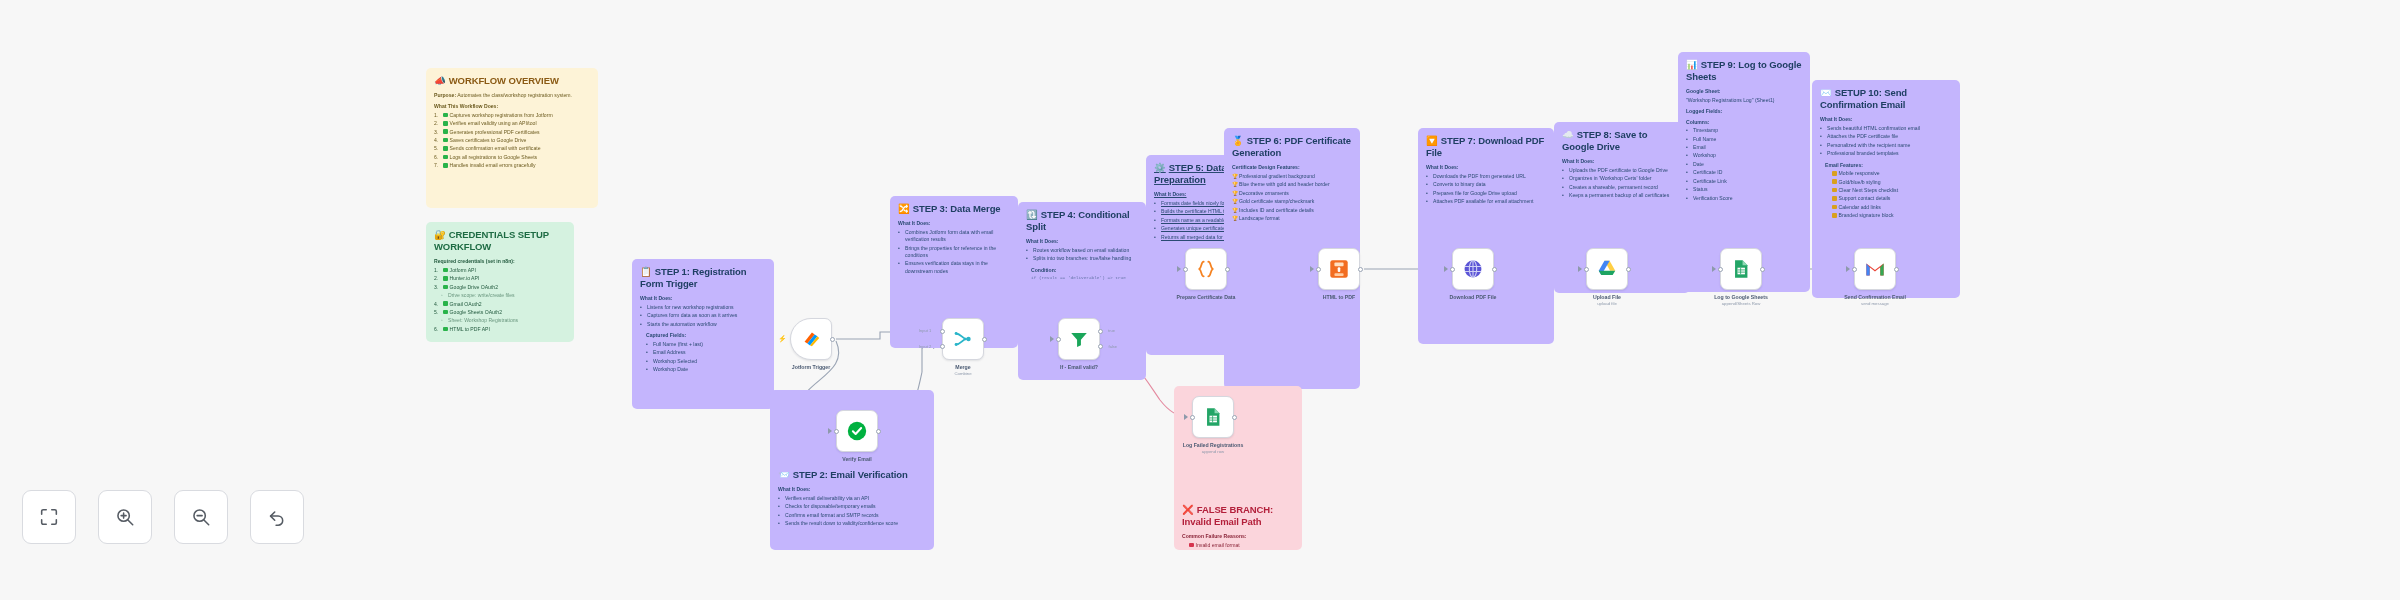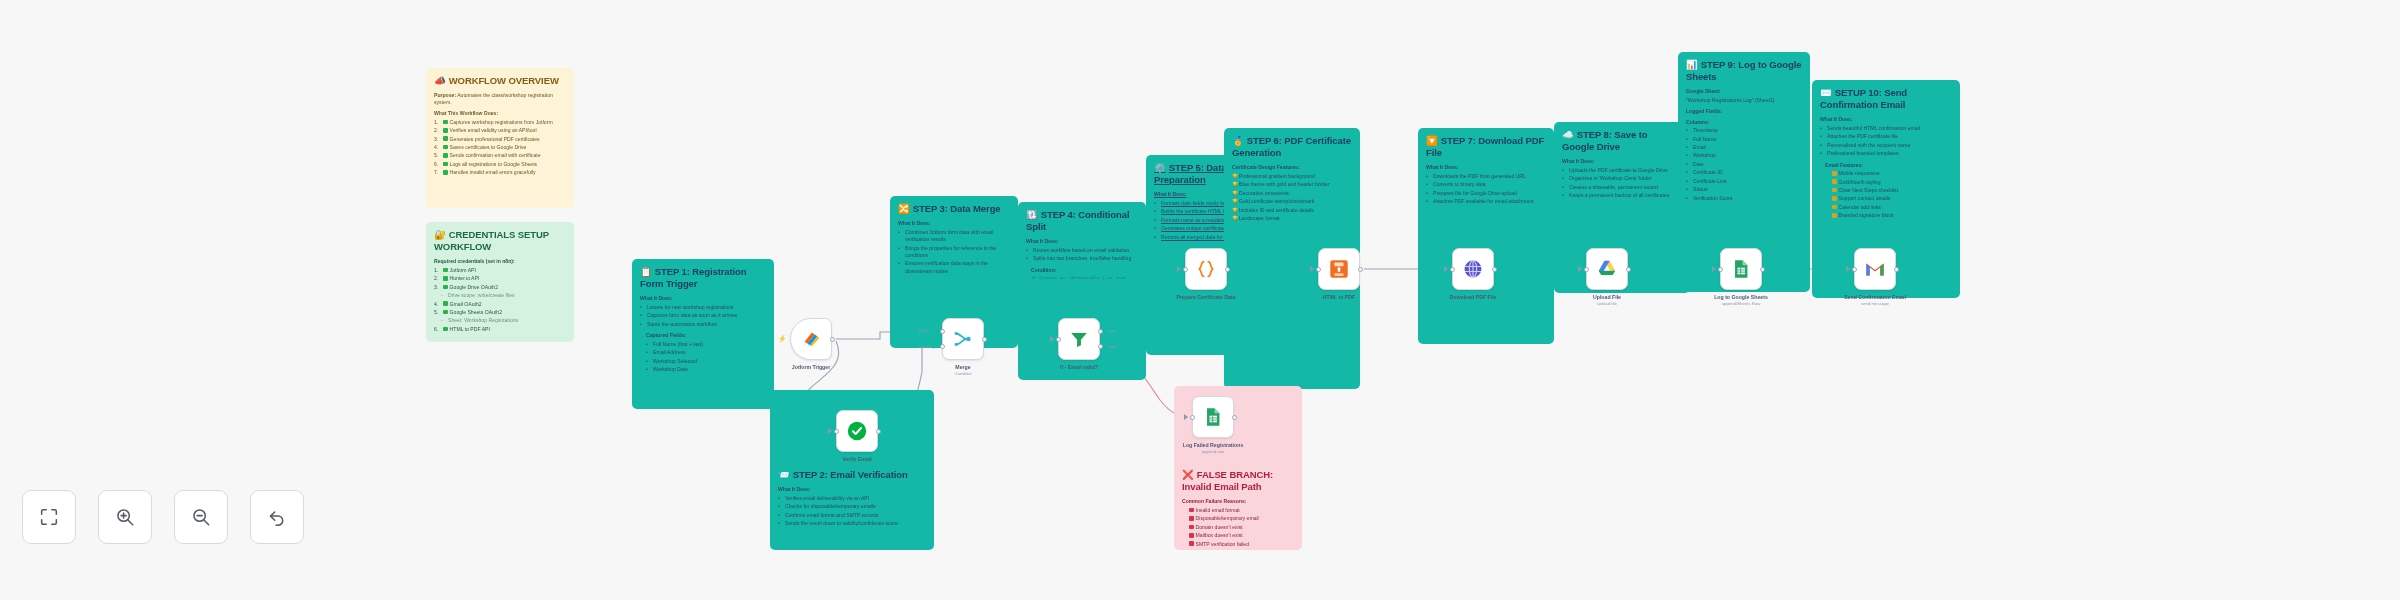--- a/index.html
+++ b/index.html
@@ -58,21 +58,21 @@
   ul.items.nums { counter-reset: n; }
   ul.items.nums li { padding-left: 9px; }
   ul.items.nums li .bul { left: 0; }
   ul.items li .sq {
     display: inline-block;
     width: 4.6px; height: 4.6px;
     border-radius: 1px;
     vertical-align: -0.4px;
     margin-right: 2px;
   }
-  .note-blue { background: #14b8a6; color: #2a4a73; }
+  .note-blue { background: #c4b5fd; color: #2a4a73; }
   .note-blue .sticky-title { color: #1f3f63; }
   .note-yellow { background: #fdf3d7; color: #6b5a1e; }
   .note-yellow .sticky-title { color: #8a5a14; }
   .note-green { background: #d5f2e0; color: #20583c; }
   .note-green .sticky-title { color: #1d6b43; }
   .note-red { background: #fbd5dc; color: #8a2438; }
   .note-red .sticky-title { color: #b3203b; }
   .mono { font-family: "Liberation Mono", monospace; }
   .dim { opacity: .62; }
 
@@ -182,21 +182,21 @@
       <path d="M1104,348 C1130,350 1146,380 1160,400 C1170,413 1180,417 1188,417" stroke="#e48aa0" marker-end="url(#arp)"></path>
 
       <path d="M1231,269 L1314,269" marker-end="url(#ar)"></path>
       <path d="M1364,269 L1448,269" marker-end="url(#ar)"></path>
       <path d="M1498,269 L1582,269" marker-end="url(#ar)"></path>
       <path d="M1632,269 L1716,269" marker-end="url(#ar)"></path>
       <path d="M1766,269 L1850,269" marker-end="url(#ar)"></path>
     </g>
   </svg>
 
-  <div class="sticky note-yellow" style="left:426px; top:68px; width:148px; height:140px;">
+  <div class="sticky note-yellow" style="left:426px; top:68px; width:172px; height:140px;">
     <div class="sticky-title">
       <span class="ic">📣</span><span>WORKFLOW OVERVIEW</span>
     </div>
     <p class="lead">
       <b>Purpose:</b>
       <span>Automates the class/workshop registration system.</span>
     </p>
     <div class="sub">What This Workflow Does:</div>
     <ul class="items nums">
       <li><span class="bul">1.</span><span class="sq" style="background:#29b34a"></span><span>Captures workshop registrations from Jotform</span></li>
@@ -378,21 +378,21 @@
       <li><span class="sq" style="background:#d9a01e"></span><span>Mobile responsive</span></li>
       <li><span class="sq" style="background:#d9a01e"></span><span>Gold/blue/b styling</span></li>
       <li><span class="sq" style="background:#d9a01e"></span><span>Clear Next Steps checklist</span></li>
       <li><span class="sq" style="background:#d9a01e"></span><span>Support contact details</span></li>
       <li><span class="sq" style="background:#d9a01e"></span><span>Calendar add links</span></li>
       <li><span class="sq" style="background:#d9a01e"></span><span>Branded signature block</span></li>
     </ul>
   </div>
 
   <div class="sticky note-red" style="left:1174px; top:386px; width:128px; height:164px;">
-    <div class="sticky-title" style="margin-top:76px">
+    <div class="sticky-title" style="margin-top:111px">
       <span class="ic">❌</span><span>FALSE BRANCH: Invalid Email Path</span>
     </div>
     <div class="sub">Common Failure Reasons:</div>
     <ul class="items">
       <li><span class="sq" style="background:#d6334e"></span><span>Invalid email format</span></li>
       <li><span class="sq" style="background:#d6334e"></span><span>Disposable/temporary email</span></li>
       <li><span class="sq" style="background:#d6334e"></span><span>Domain doesn't exist</span></li>
       <li><span class="sq" style="background:#d6334e"></span><span>Mailbox doesn't exist</span></li>
       <li><span class="sq" style="background:#d6334e"></span><span>SMTP verification failed</span></li>
       <li><span class="sq" style="background:#d6334e"></span><span>Role-based email (info@...)</span></li>

